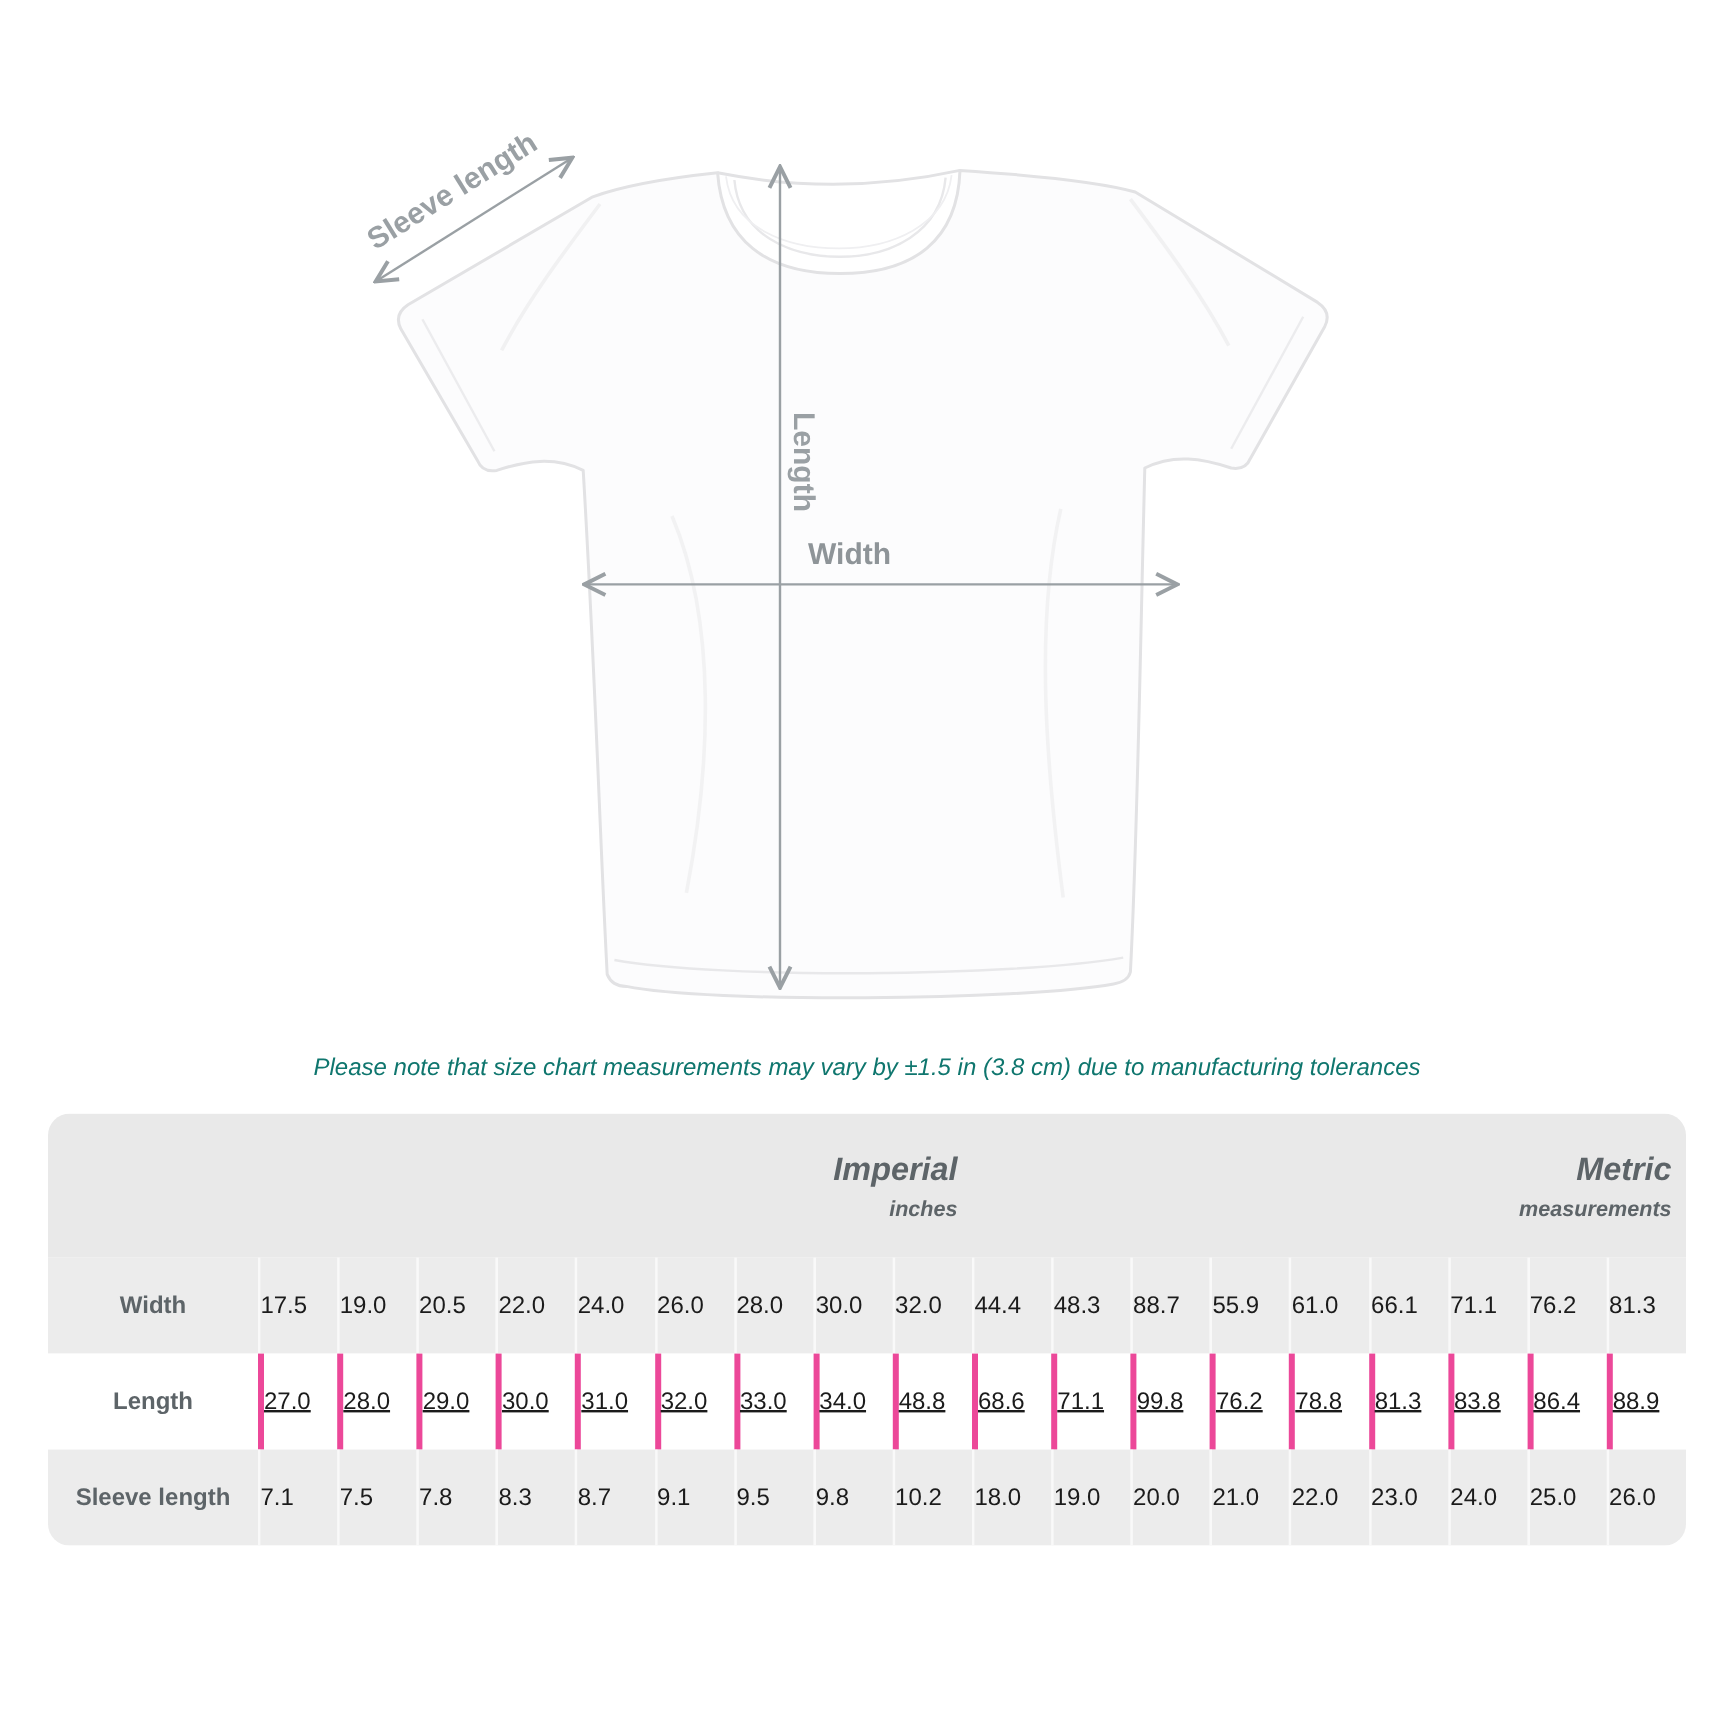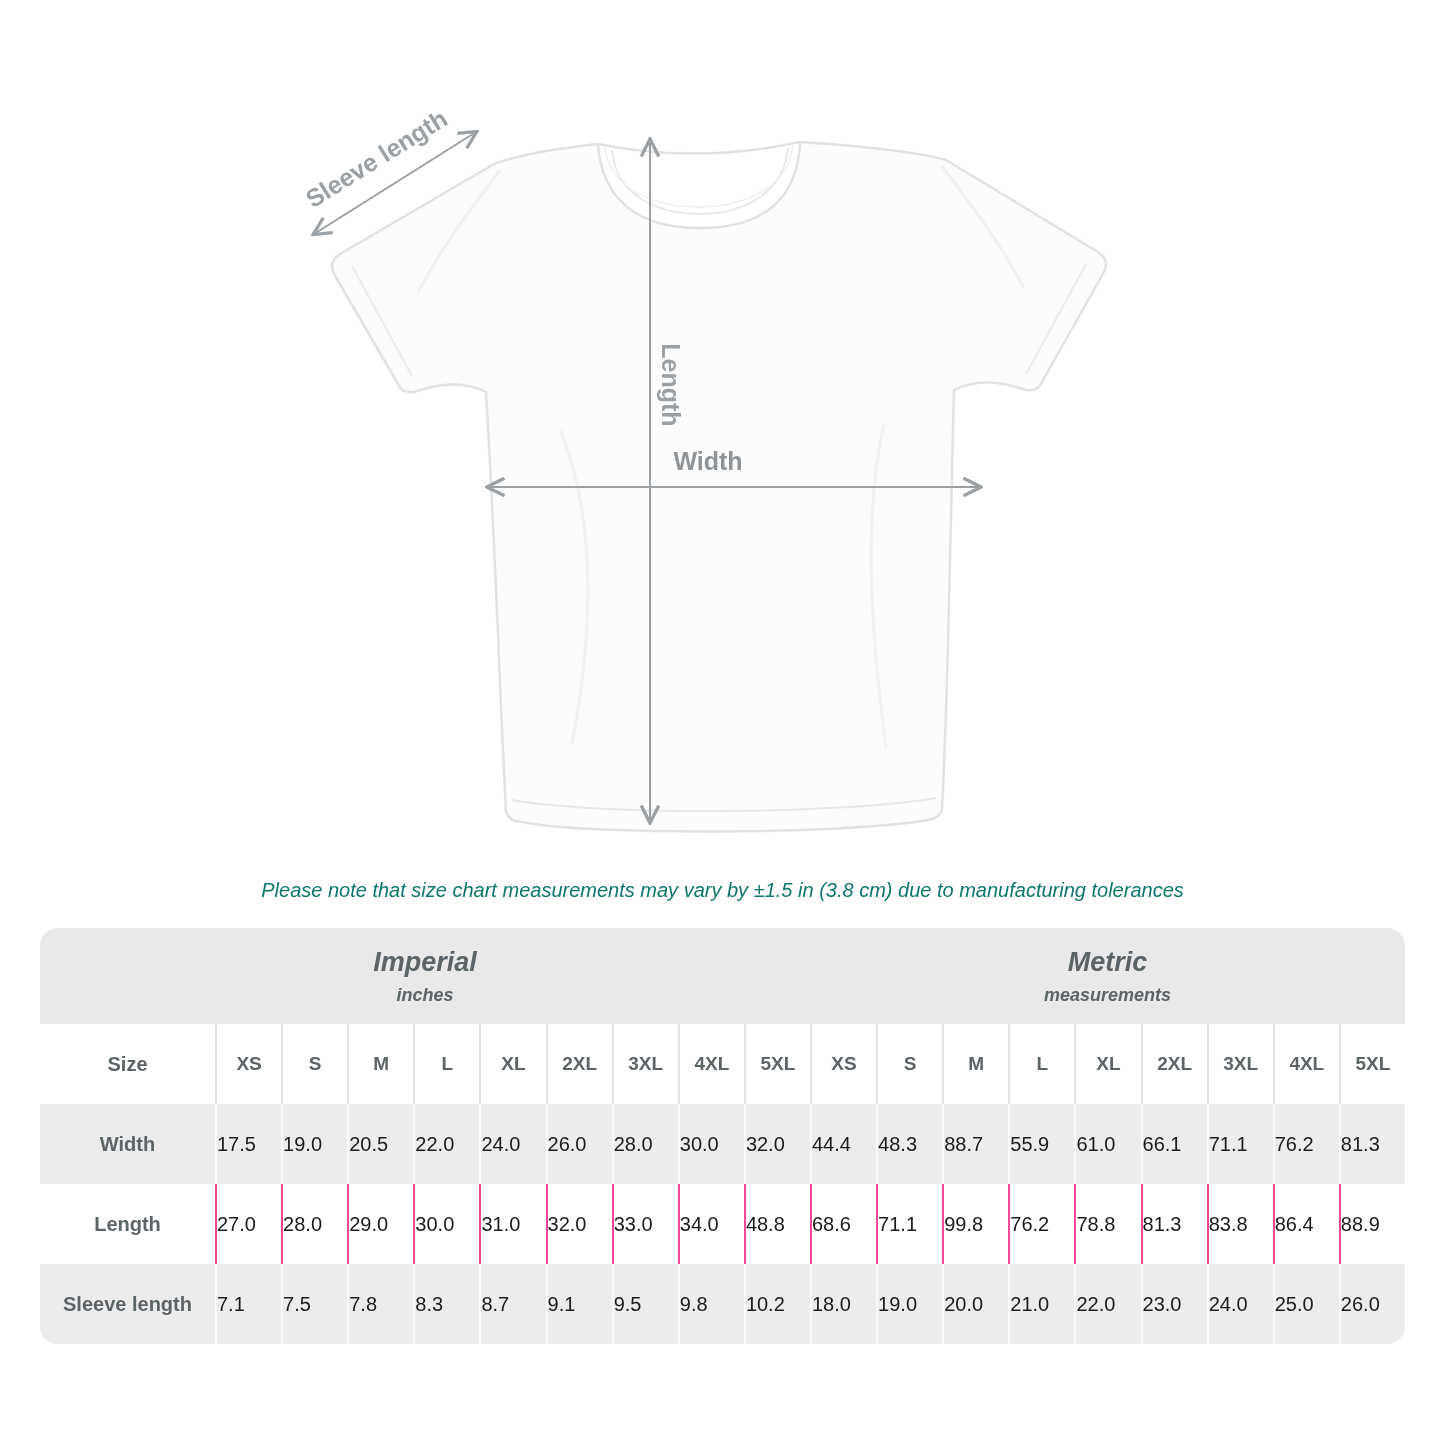--- a/index.html
+++ b/index.html
@@ -14,37 +14,37 @@
   .title{margin:8px 0 0;text-align:center;font-size:33px;line-height:1.2;
          font-weight:700;color:#282828;}
   .note{margin:10px 0 0;text-align:center;font-style:italic;font-size:20px;
         line-height:1.2;color:#0f766e;}
 
   
   .table-wrap{margin:26px 40px 0;border-radius:18px;overflow:hidden;}
   table.size-chart{width:100%;border-collapse:separate;border-spacing:0;table-layout:fixed;}
   col.label-col{width:175px;}
 
-  tr.unit-row th{background:#e9e9e9;height:96px;vertical-align:middle;padding:0;}
+  tr.unit-row th{background:#e9e9e9;height:96px;vertical-align:middle;padding:12px;text-align:right;}
   .unit-title{font-style:italic;font-weight:700;font-size:27px;color:#5d6468;}
   .unit-sub{font-style:italic;font-size:18px;color:#5d6468;margin-top:7px;}
 
   tr.size-row th{height:80px;background:#ffffff;font-weight:700;font-size:19px;
                  color:#5d6468;text-align:center;vertical-align:middle;padding:0;}
   tr.size-row th + th{border-left:2px solid #e3e3e3;}
   tr.size-row th.rowlabel{font-size:20px;}
 
   tbody tr{height:80px;}
   tbody th.rowlabel{font-weight:700;font-size:20px;color:#5d6468;
                     text-align:center;vertical-align:middle;padding:0;}
   tbody td{font-size:20px;color:#1b1b1b;vertical-align:middle;padding:0;}
   tr.band th,tr.band td{background:#ececec;}
   tr.band td{border-left:2px solid #f9f9f9;}
   tr.plain th,tr.plain td{background:#ffffff;}
-  tr.plain td{border-left:2px solid #ec4899;}
+  tr.plain td{border-left:5px solid #ec4899;text-decoration:underline;}
 
   .ann-text{font-weight:700;font-size:25px;fill:#9aa0a4;}
 </style>
 </head>
 <body>
 
 <div class="page">
 
   <div class="diagram">
     <svg width="1445" height="868" viewBox="0 0 1445 868">
@@ -128,42 +128,20 @@
         <tr class="unit-row">
           <th colspan="10">
             <div class="unit-title">Imperial</div>
             <div class="unit-sub">inches</div>
           </th>
           <th colspan="9">
             <div class="unit-title">Metric</div>
             <div class="unit-sub">measurements</div>
           </th>
         </tr>
-        <tr class="size-row" id="size-header-row">
-          <th class="rowlabel">Size</th>
-
-        <th>XS</th>
-            <th>S</th>
-            <th>M</th>
-            <th>L</th>
-            <th>XL</th>
-            <th>2XL</th>
-            <th>3XL</th>
-            <th>4XL</th>
-            <th>5XL</th>
-            <th>XS</th>
-            <th>S</th>
-            <th>M</th>
-            <th>L</th>
-            <th>XL</th>
-            <th>2XL</th>
-            <th>3XL</th>
-            <th>4XL</th>
-            <th>5XL</th>
-          </tr>
       </thead>
       <tbody id="table-body">
 
       <tr class="band">
             <th class="rowlabel">Width</th>
             <td>17.5</td>
             <td>19.0</td>
             <td>20.5</td>
             <td>22.0</td>
             <td>24.0</td>

